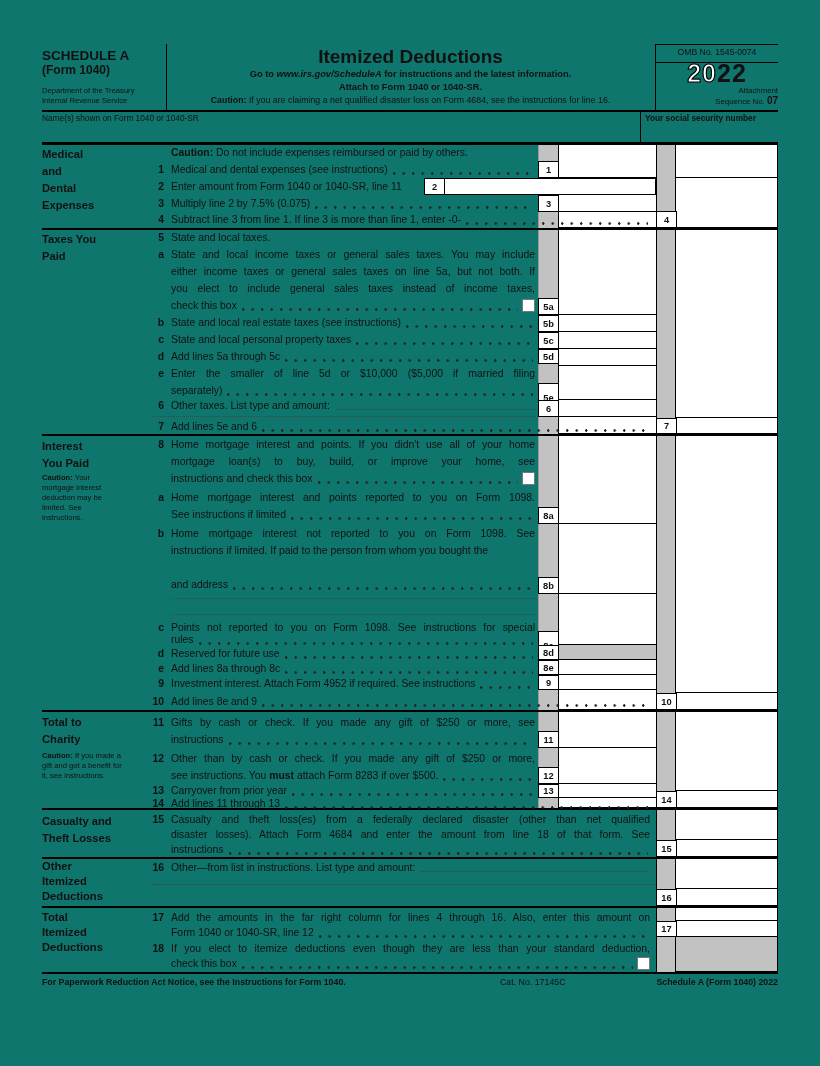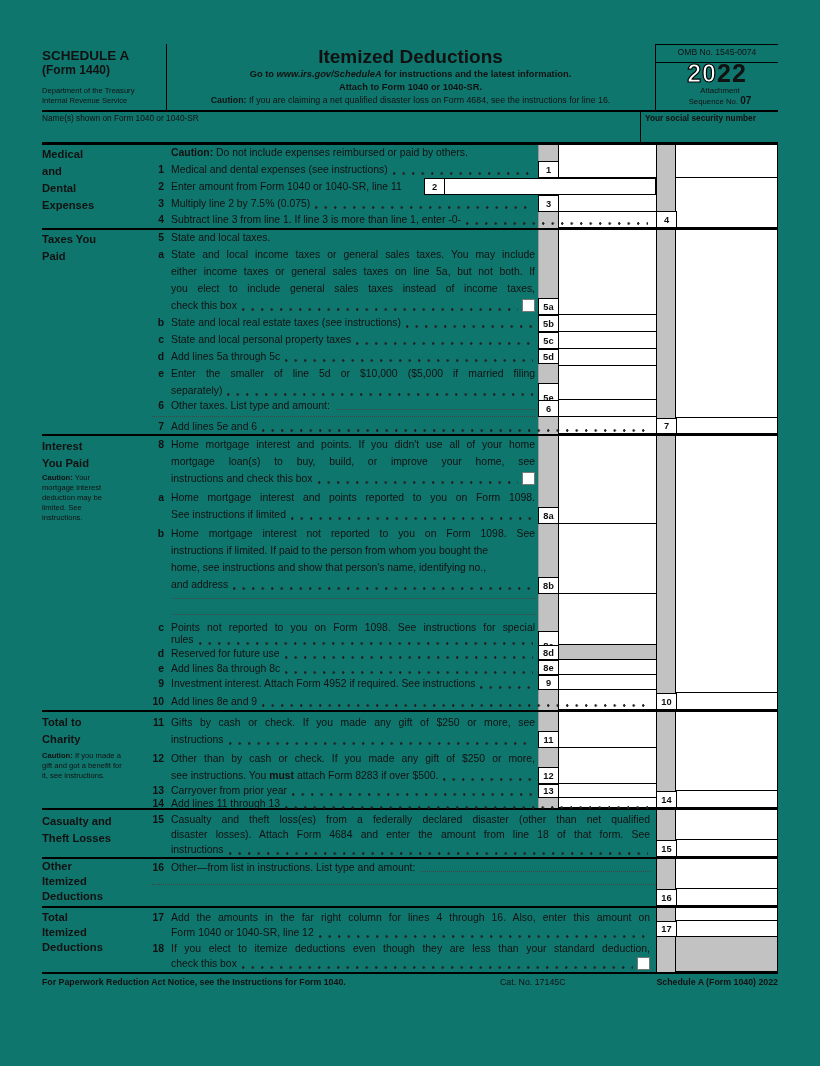--- a/index.html
+++ b/index.html
@@ -13,21 +13,21 @@
   .form1040{font-size:12px;font-weight:700;line-height:15px}
   .dept{font-size:7.6px;line-height:9.5px;margin-top:8px}
   .hdr-center{position:absolute;left:168px;top:46px;width:485px;text-align:center}
   .title{font-size:19px;font-weight:700;line-height:22px}
   .hc-line{font-size:9.3px;font-weight:700;line-height:13px;white-space:pre}
   .hc-caution{font-size:8.8px;font-weight:400;line-height:12px;white-space:pre}
   .hdr-right{position:absolute;left:656px;top:44px;width:122px;text-align:center}
   .omb{font-size:8.6px;line-height:16px}
   .yr{font-size:25px;font-weight:700;letter-spacing:1px;line-height:26px}
   .yr-o{color:#fff;-webkit-text-stroke:1.2px #000}
-  .att{font-size:7.8px;text-align:center;padding-left:6px;line-height:9.5px;white-space:pre}
+  .att{font-size:7.8px;text-align:right;padding-left:6px;line-height:9.5px;white-space:pre}
   .seqno{font-size:10px;font-weight:700}
   .nmlbl{position:absolute;font-size:8.3px}
   
   .bandA{position:absolute;left:538px;top:142px;width:20px;height:666px;background:#c2c2c2;border-left:1px solid #9a9a9a}
   .colA{position:absolute;left:558px;top:142px;width:98px;height:666px;background:#fff;border-left:1px solid #000;box-sizing:border-box}
   .bandB{position:absolute;left:656px;top:142px;width:20px;height:830px;background:#c2c2c2;border-left:1px solid #000;border-right:1px solid #000;box-sizing:border-box}
   .colB{position:absolute;left:676px;top:142px;width:102px;height:830px;background:#fff;border-right:1px solid #000;box-sizing:border-box}
   .seg{box-sizing:border-box;border-bottom:1px solid #000;background:#fff}
   .seg.gray{background:#c2c2c2}
   .nb{position:absolute;box-sizing:border-box;width:21px;background:#fff;border:1px solid #000;font-weight:700;font-size:9.3px;display:flex;align-items:center;justify-content:center}
@@ -56,21 +56,21 @@
 
 <div class="page">
 
   <div class="vline" style="left:166px;top:44px;height:66px"></div>
   <div class="vline" style="left:655px;top:44px;height:66px"></div>
   <div class="abs" style="left:655px;top:44px;width:123px;border-top:1px solid #000"></div>
   <div class="abs" style="left:655px;top:62px;width:123px;border-top:1px solid #000"></div>
 
   <div class="hdr-left">
     <div class="sched">SCHEDULE A</div>
-    <div class="form1040">(Form 1440)</div>
+    <div class="form1040">(Form 1040)</div>
     <div class="dept">
       <div>Department of the Treasury</div>
       <div>Internal Revenue Service</div>
     </div>
   </div>
 
   <div class="hdr-center">
     <div class="title">Itemized Deductions</div>
     <div class="hc-line"><span>Go to </span><span style="font-style:italic">www.irs.gov/ScheduleA</span><span> for instructions and the latest information.</span></div>
     <div class="hc-line">Attach to Form 1040 or 1040-SR.</div>
@@ -313,24 +313,20 @@
       <span class="dots"></span>
     </div>
   <div class="row" style="top:527px">
       <span class="ln">b</span>
       <span class="j">Home mortgage interest not reported to you on Form 1098. See</span>
     </div>
   <div class="row" style="top:544px">
       <span class="ln"></span>
       <span class="tx">instructions if limited. If paid to the person from whom you bought the</span>
     </div>
-  <div class="row" style="top:561px">
-      <span class="ln"></span>
-      <span class="tx">home, see instructions and show that person's name, identifying no.,</span>
-    </div>
   <div class="row" style="top:578px">
       <span class="ln"></span>
       <span class="tx">and address</span>
       <span class="dots"></span>
     </div>
   <div class="dline" style="left:172px;top:598px;width:363px"></div>
   <div class="dline" style="left:172px;top:614px;width:363px"></div>
   <div class="row" style="top:621px">
       <span class="ln">c</span>
       <span class="j">Points not reported to you on Form 1098. See instructions for special</span>

